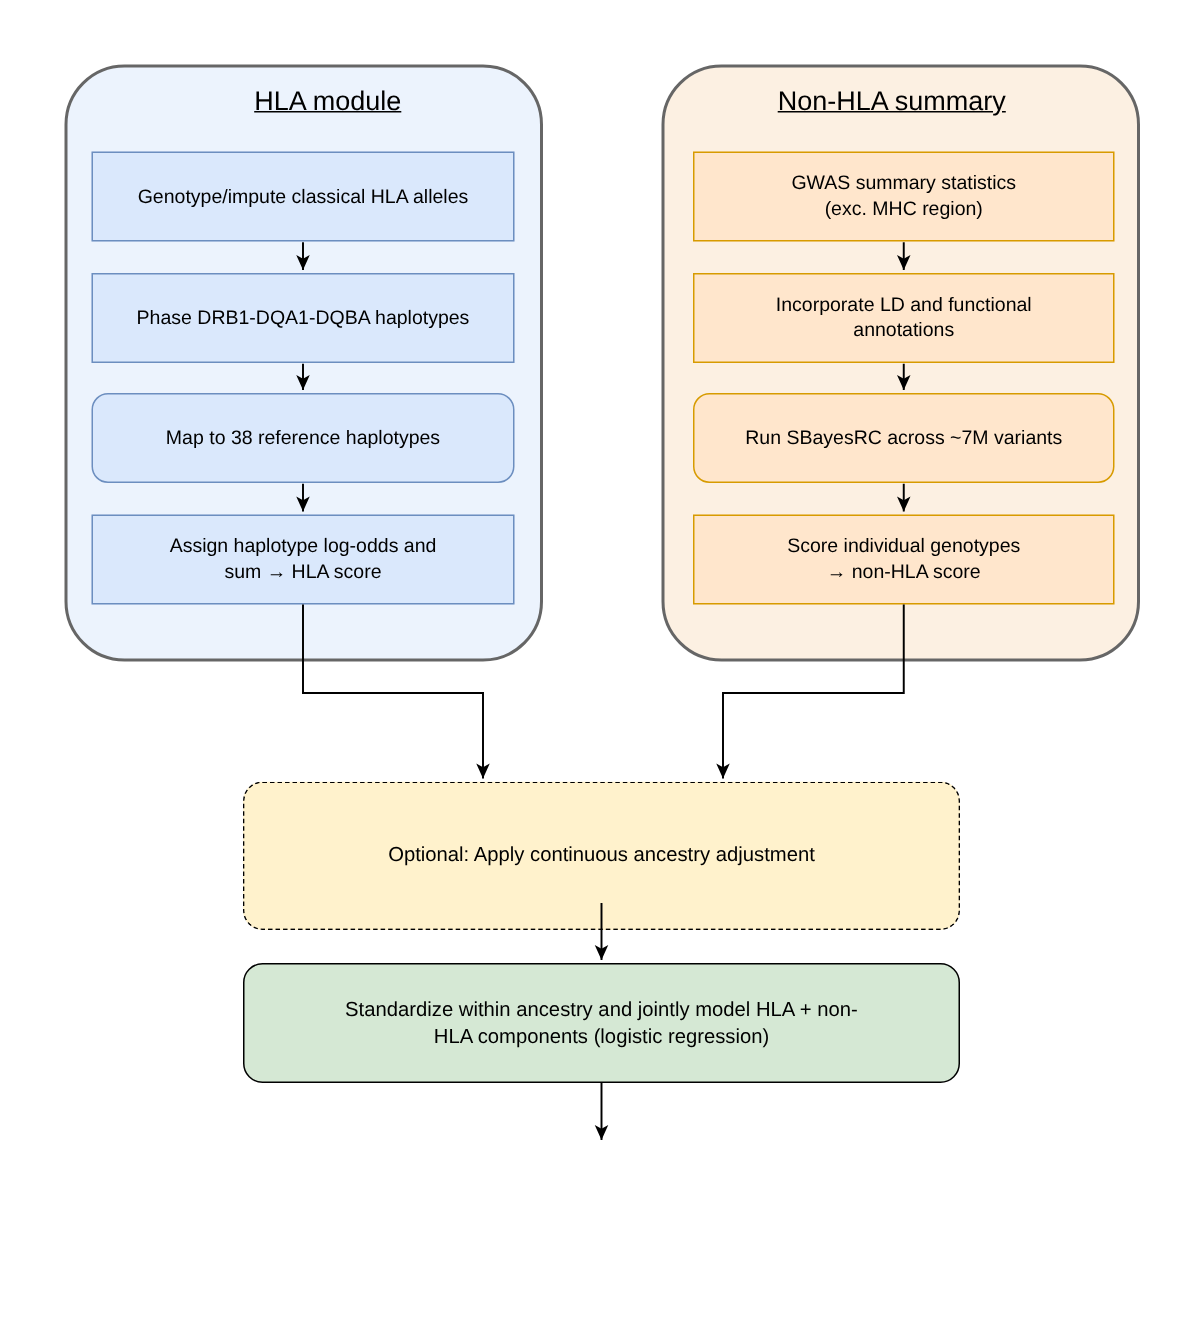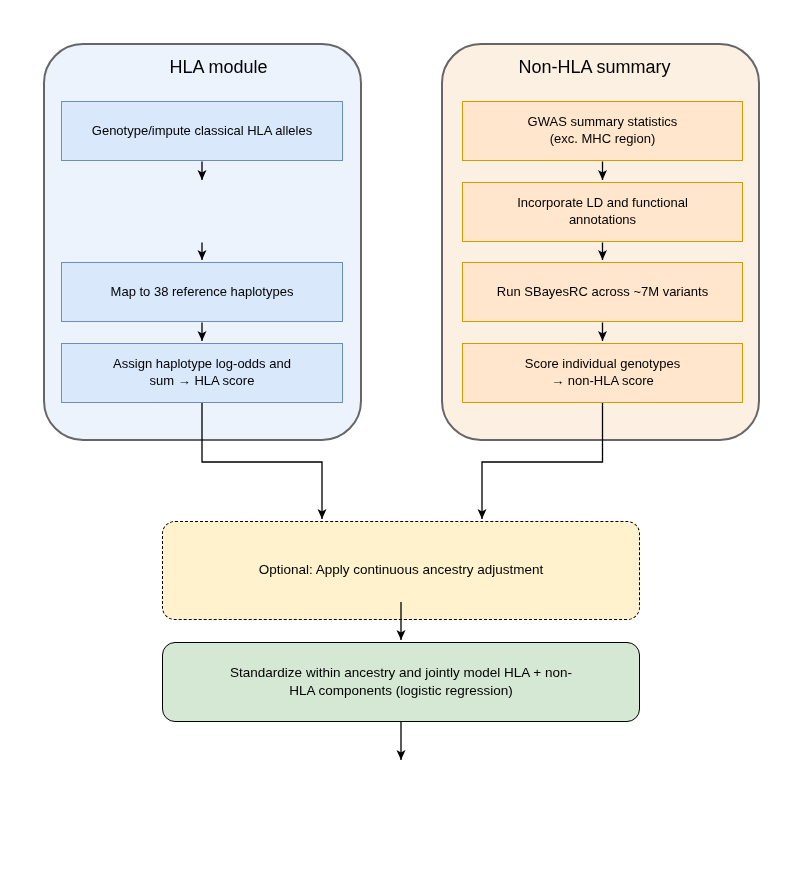--- a/index.html
+++ b/index.html
@@ -22,20 +22,21 @@
     border-radius: 40px;
   }
   .panel.hla    { left: 43px;  background: var(--hla_panel_fill, #ecf3fd); }
   .panel.nonhla { left: 441px; background: var(--nonhla_panel_fill, #fcf0e2); }
   .panel-title {
     position: absolute;
     top: 11px; left: 0; right: 12px;
     text-align: center;
     font-size: 18px;
     line-height: 1.3;
+    text-decoration: underline;
   }
   .panel.hla .panel-title { transform: translateX(22px); }
   .step {
     position: absolute;
     height: 60px;
     box-sizing: border-box;
     display: flex;
     align-items: center;
     justify-content: center;
     text-align: center;
@@ -49,21 +50,21 @@
     background: var(--hla_box_fill, #dae8fc);
     border: 1px solid var(--hla_box_border, #6c8ebf);
   }
   .step.nonhla {
     left: 462px; width: 281px;
     background: var(--nonhla_box_fill, #ffe6cc);
     border: 1px solid var(--nonhla_box_border, #d79b00);
   }
   .row1 { top: 101px; }
   .row2 { top: 182px; }
-  .row3 { top: 262px; }
+  .row3 { top: 262px; border-radius: 11px; }
   .row4 { top: 343px; }
   .bigbox {
     position: absolute;
     left: 162px; width: 478px;
     box-sizing: border-box;
     display: flex;
     align-items: center;
     justify-content: center;
     text-align: center;
     font-size: 13.5px;
@@ -94,20 +95,21 @@
 
   <div class="panel hla">
     <div class="panel-title">HLA module</div>
   </div>
 
   <div class="panel nonhla">
     <div class="panel-title">Non-HLA summary</div>
   </div>
 
   <div class="step hla row1">Genotype/impute classical HLA alleles</div>
+  <div class="step hla row2">Phase DRB1-DQA1-DQBA haplotypes</div>
   <div class="step hla row3">Map to 38 reference haplotypes</div>
   <div class="step hla row4">Assign haplotype log-odds and
 sum → HLA score</div>
 
   <div class="step nonhla row1">GWAS summary statistics
 (exc. MHC region)</div>
   <div class="step nonhla row2">Incorporate LD and functional
 annotations</div>
   <div class="step nonhla row3">Run SBayesRC across ~7M variants</div>
   <div class="step nonhla row4">Score individual genotypes

